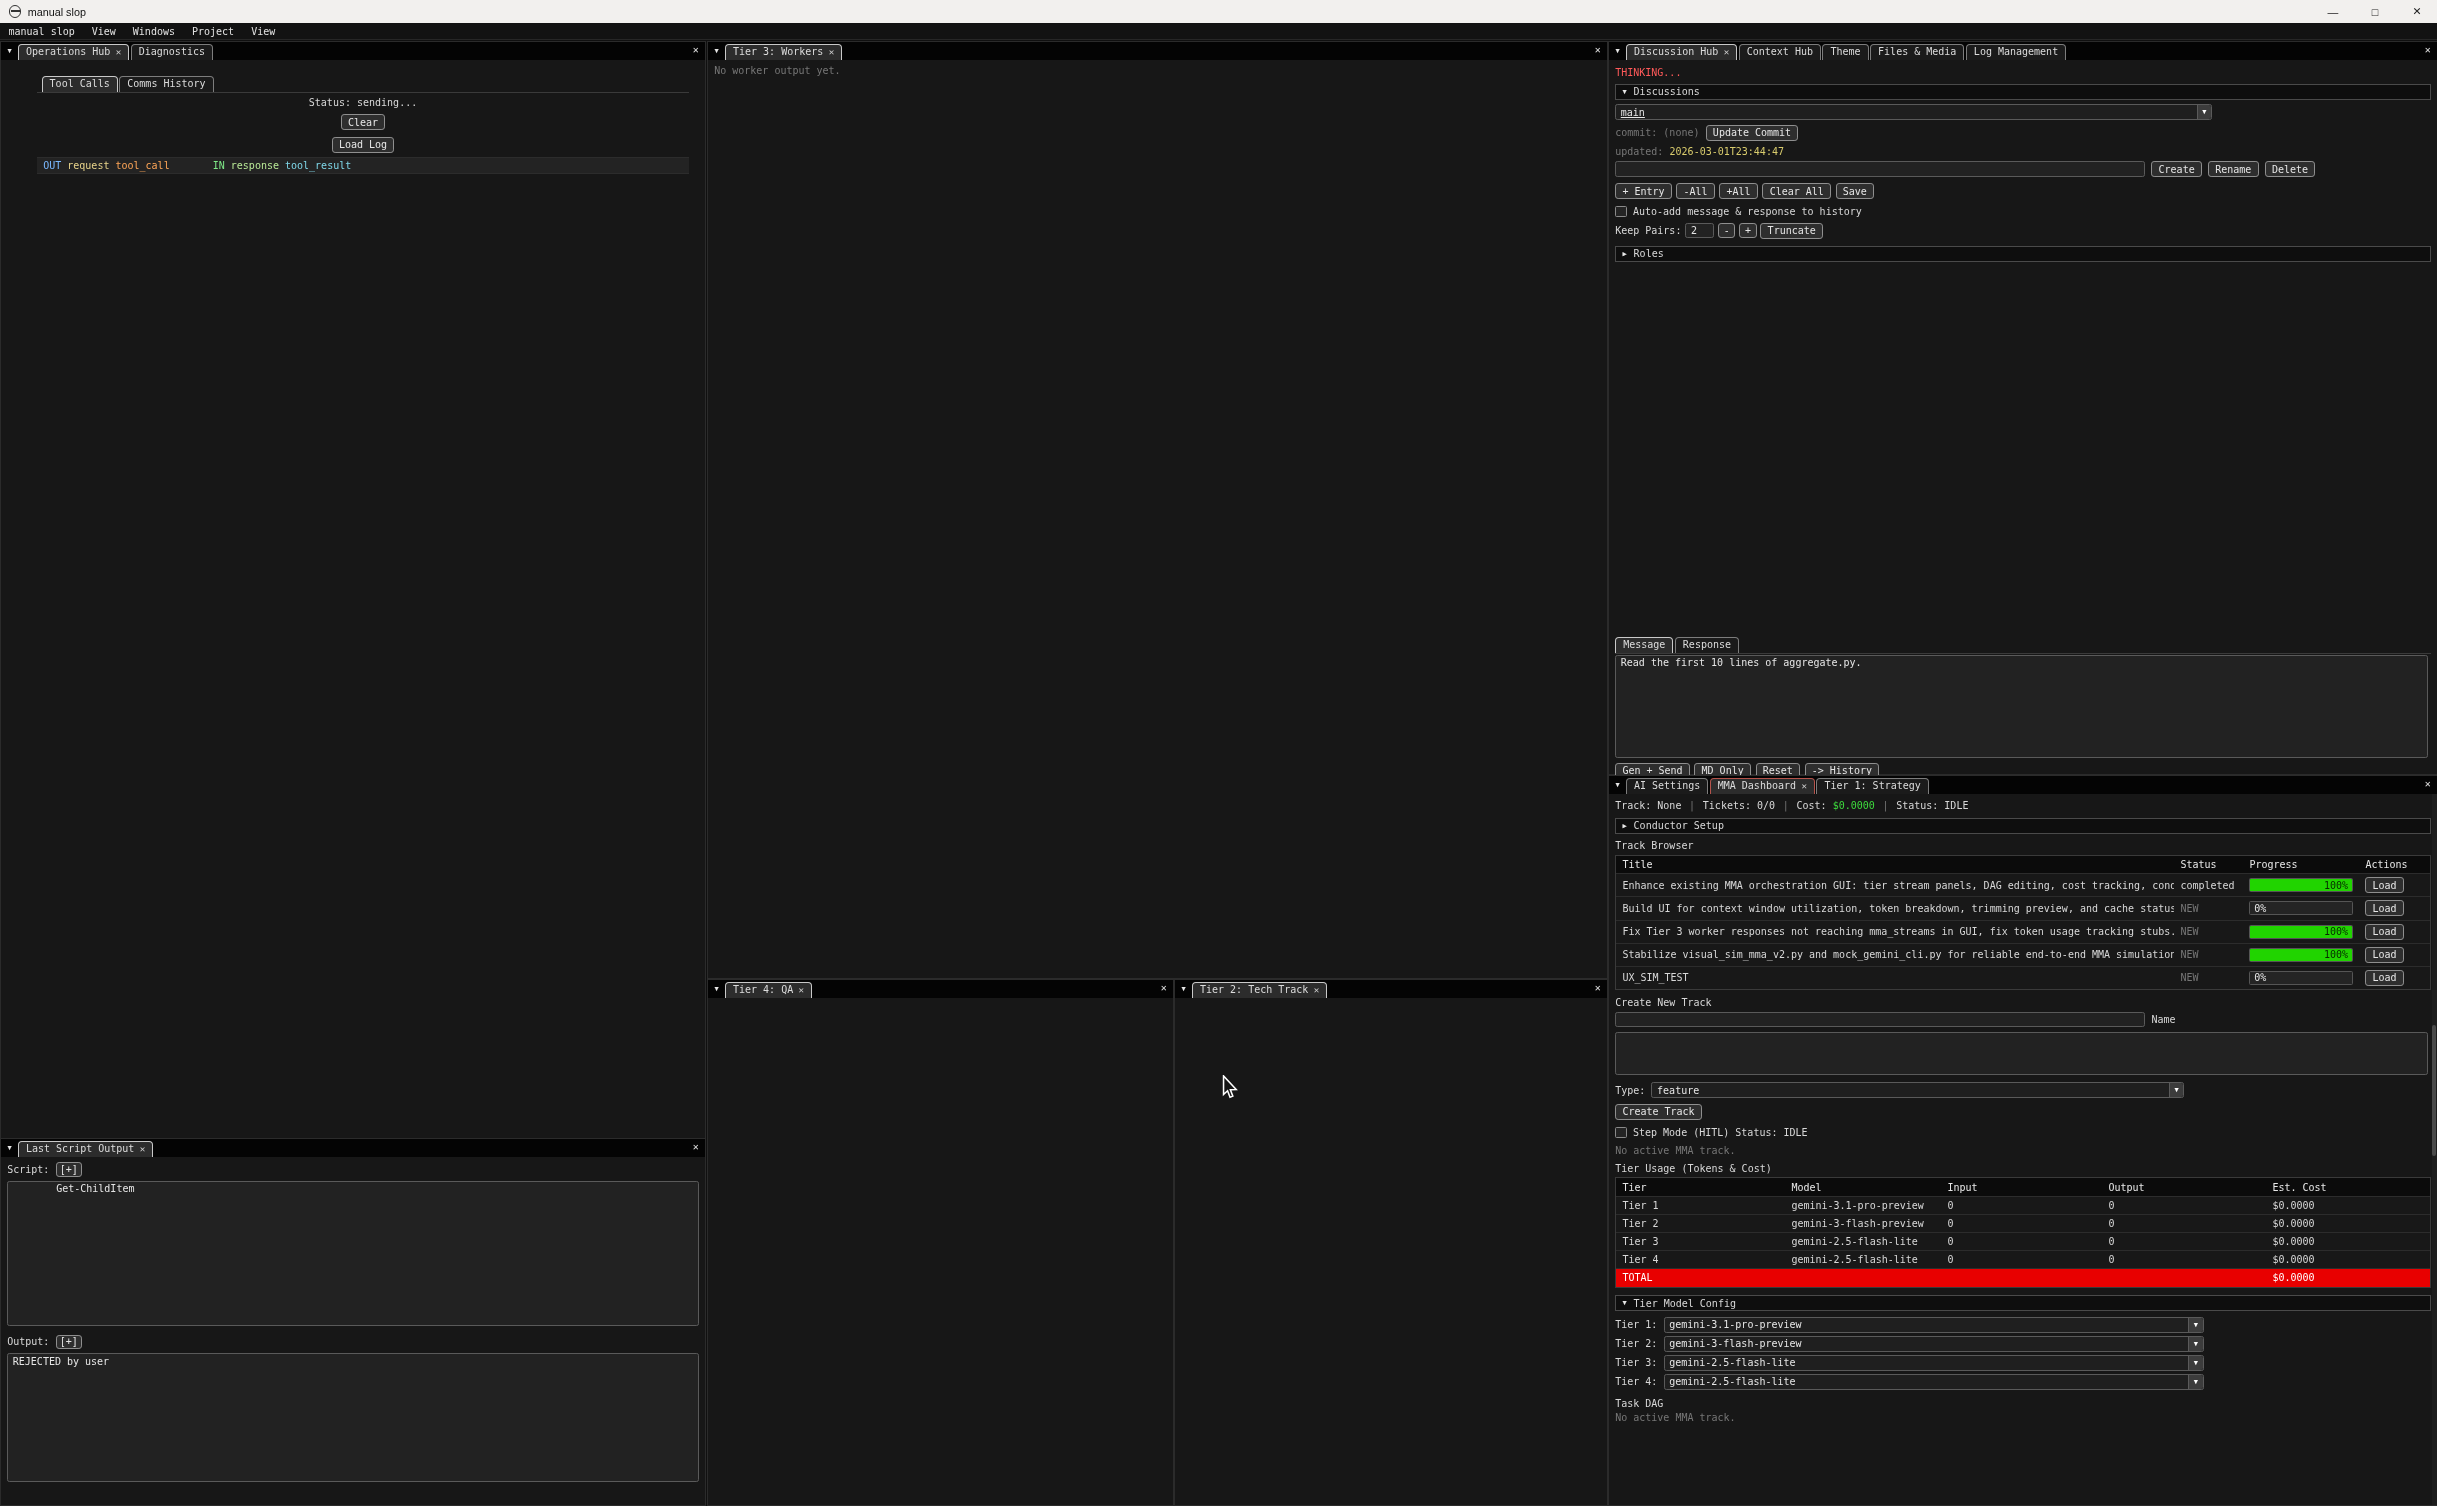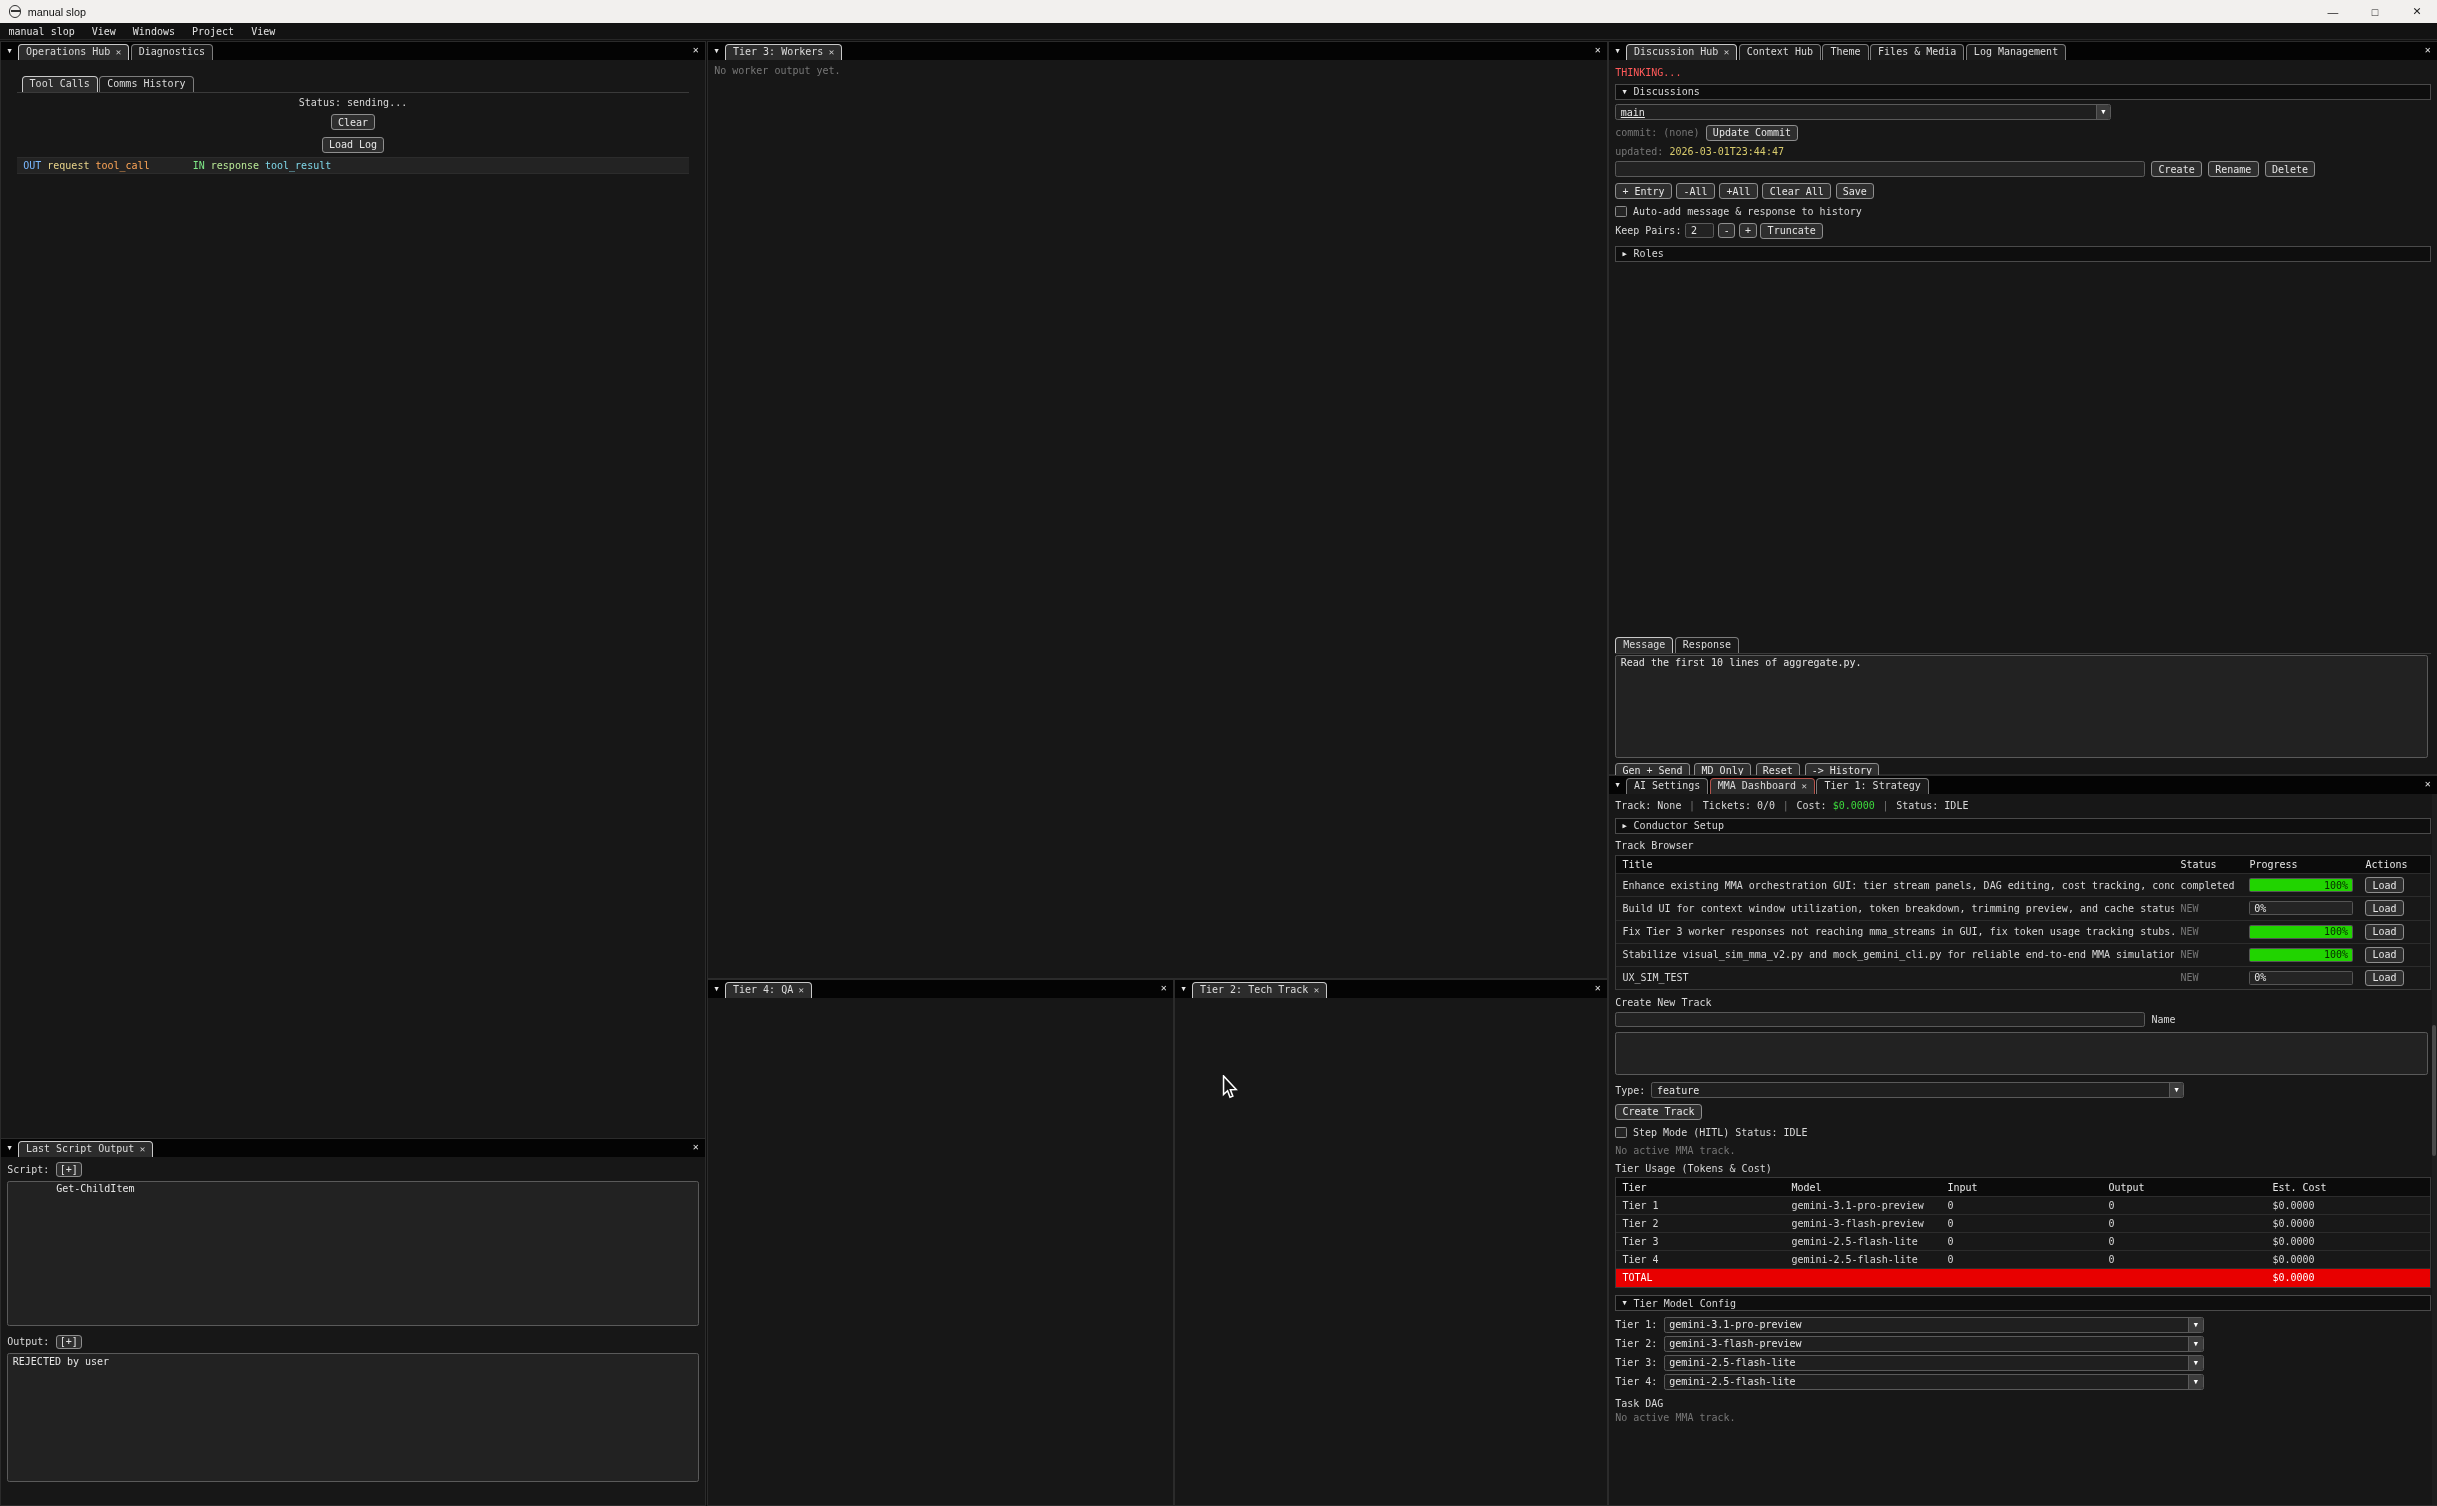--- a/index.html
+++ b/index.html
@@ -104,21 +104,21 @@
     <span class="collapse-icon">▼</span>
     <div class="tab active">
       <span>Operations Hub</span>
       <span class="tab-x">✕</span>
     </div>
     <div class="tab">
       <span>Diagnostics</span>
     </div>
     <span class="panel-x">✕</span>
   </div>
-  <div class="content" style="padding:16px;">
+  <div class="content" style="padding:16px;margin-left:20px;">
     <div class="subtabs" style="padding-left:4.6px;">
       <div class="tab active">
         <span>Tool Calls</span>
       </div>
       <div class="tab">
         <span>Comms History</span>
       </div>
     </div>
     <div class="row" style="padding:4.6px 6.2px 3.9px 6.2px;flex-direction:column;">
       <span>
@@ -222,21 +222,21 @@
     <span class="panel-x">✕</span>
   </div>
   <div class="content">
     <div class="thinking" style="margin:1.5px 0 6.2px 0;">THINKING...</div>
 
     <div class="hdr">
       <span class="tri">▼</span>
       <span>Discussions</span>
     </div>
 
-    <div class="select" style="width:496px; margin-top:4.6px;text-decoration:underline;">
+    <div class="select" style="width:597px; margin-top:4.6px;text-decoration:underline;">
       <span>main</span>
       <span class="arrow">▼</span>
     </div>
 
     <div class="row" style="margin-top:4.6px;">
       <span class="dim">commit: (none)</span>
       <span class="btn">Update Commit</span>
     </div>
 
     <div class="row" style="margin-top:4.6px;">

